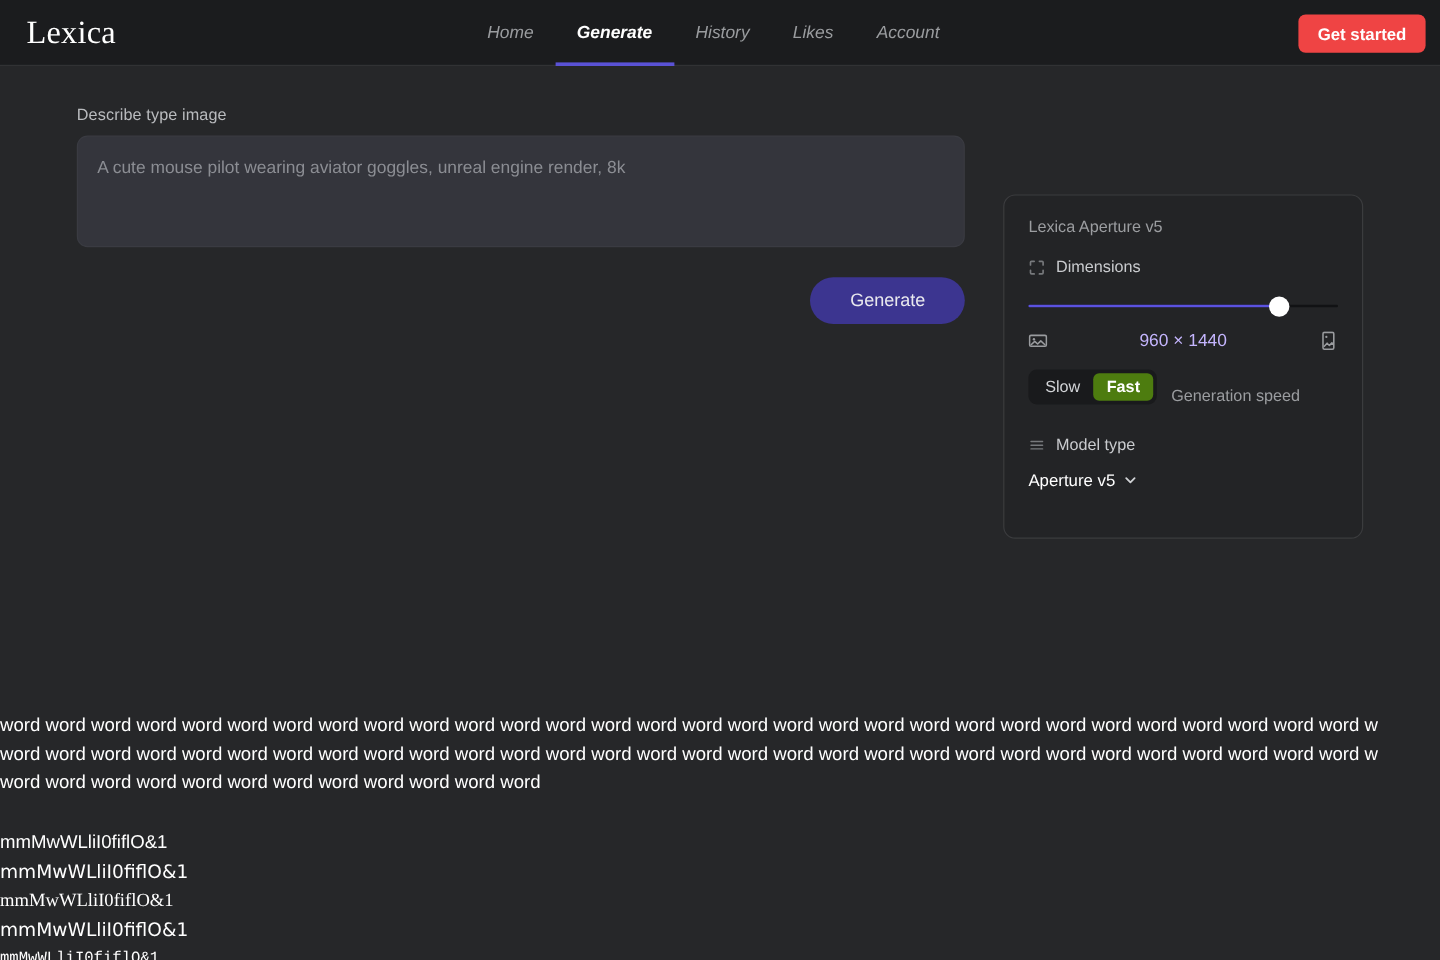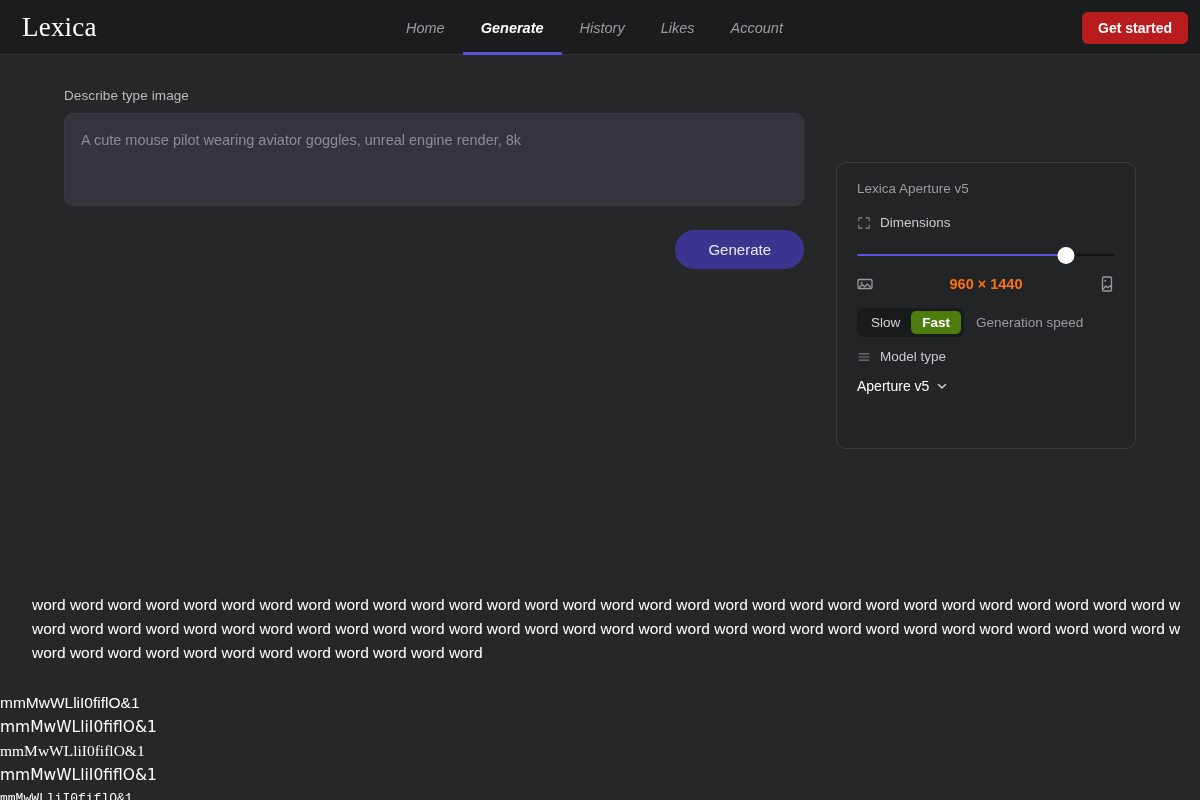--- a/index.html
+++ b/index.html
@@ -58,21 +58,21 @@
   .nav-item.active::after {
     content: "";
     position: absolute;
     left: 0; right: 0; bottom: 0;
     height: 3px;
     background: #5a52d5;
   }
   .get-started {
     position: absolute;
     right: 12px; top: 12px;
-    background: #b91c1c;
+    background: #ef4444;
     color: #ffffff;
     font-size: 14px;
     font-weight: bold;
     border: none;
     border-radius: 6px;
     padding: 8px 16px;
     cursor: pointer;
     font-family: "Liberation Sans", sans-serif;
   }
 
@@ -187,31 +187,31 @@
 
   .dim-row {
     display: flex;
     align-items: center;
     justify-content: space-between;
     width: 258px;
     margin: 10px 0 16px 0;
   }
   .dim-value {
     font-size: 14.5px;
-    color: #f97316;
-    font-weight: bold;
+    color: #c4b5fd;
+    font-weight: normal;
   }
   .dim-ico { width: 16px; height: 16px; color: #9a9c9f; }
   .dim-ico svg { width: 100%; height: 100%; display: block; }
 
   .speed-row {
     display: flex;
-    align-items: center;
+    align-items: flex-end;
     gap: 12px;
-    margin-bottom: 12px;
+    margin-bottom: 26px;
   }
   .segmented {
     display: inline-flex;
     background: #191a1c;
     border-radius: 7px;
     padding: 3px;
   }
   .seg {
     font-size: 13.5px;
     color: #d2d4d7;
@@ -241,21 +241,21 @@
   .word-block {
     position: absolute;
     left: 0; top: 538px;
     width: 1200px;
     font-size: 15.5px;
     line-height: 24px;
     color: #ffffff;
     white-space: nowrap;
     overflow: hidden;
   }
-  .word-line { height: 24px; padding-left: 32px; }
+  .word-line { height: 24px; }
 
   .font-specimens {
     position: absolute;
     left: 0; top: 636px;
     width: 600px;
   }
   .spec { color: #ffffff; height: 24px; line-height: 24px; font-size: 15.5px; white-space: nowrap; }
   .spec.s1 { font-family: "Liberation Sans", sans-serif; }
   .spec.s2 { font-family: "DejaVu Sans", sans-serif; }
   .spec.s3 { font-family: "Liberation Serif", serif; }

